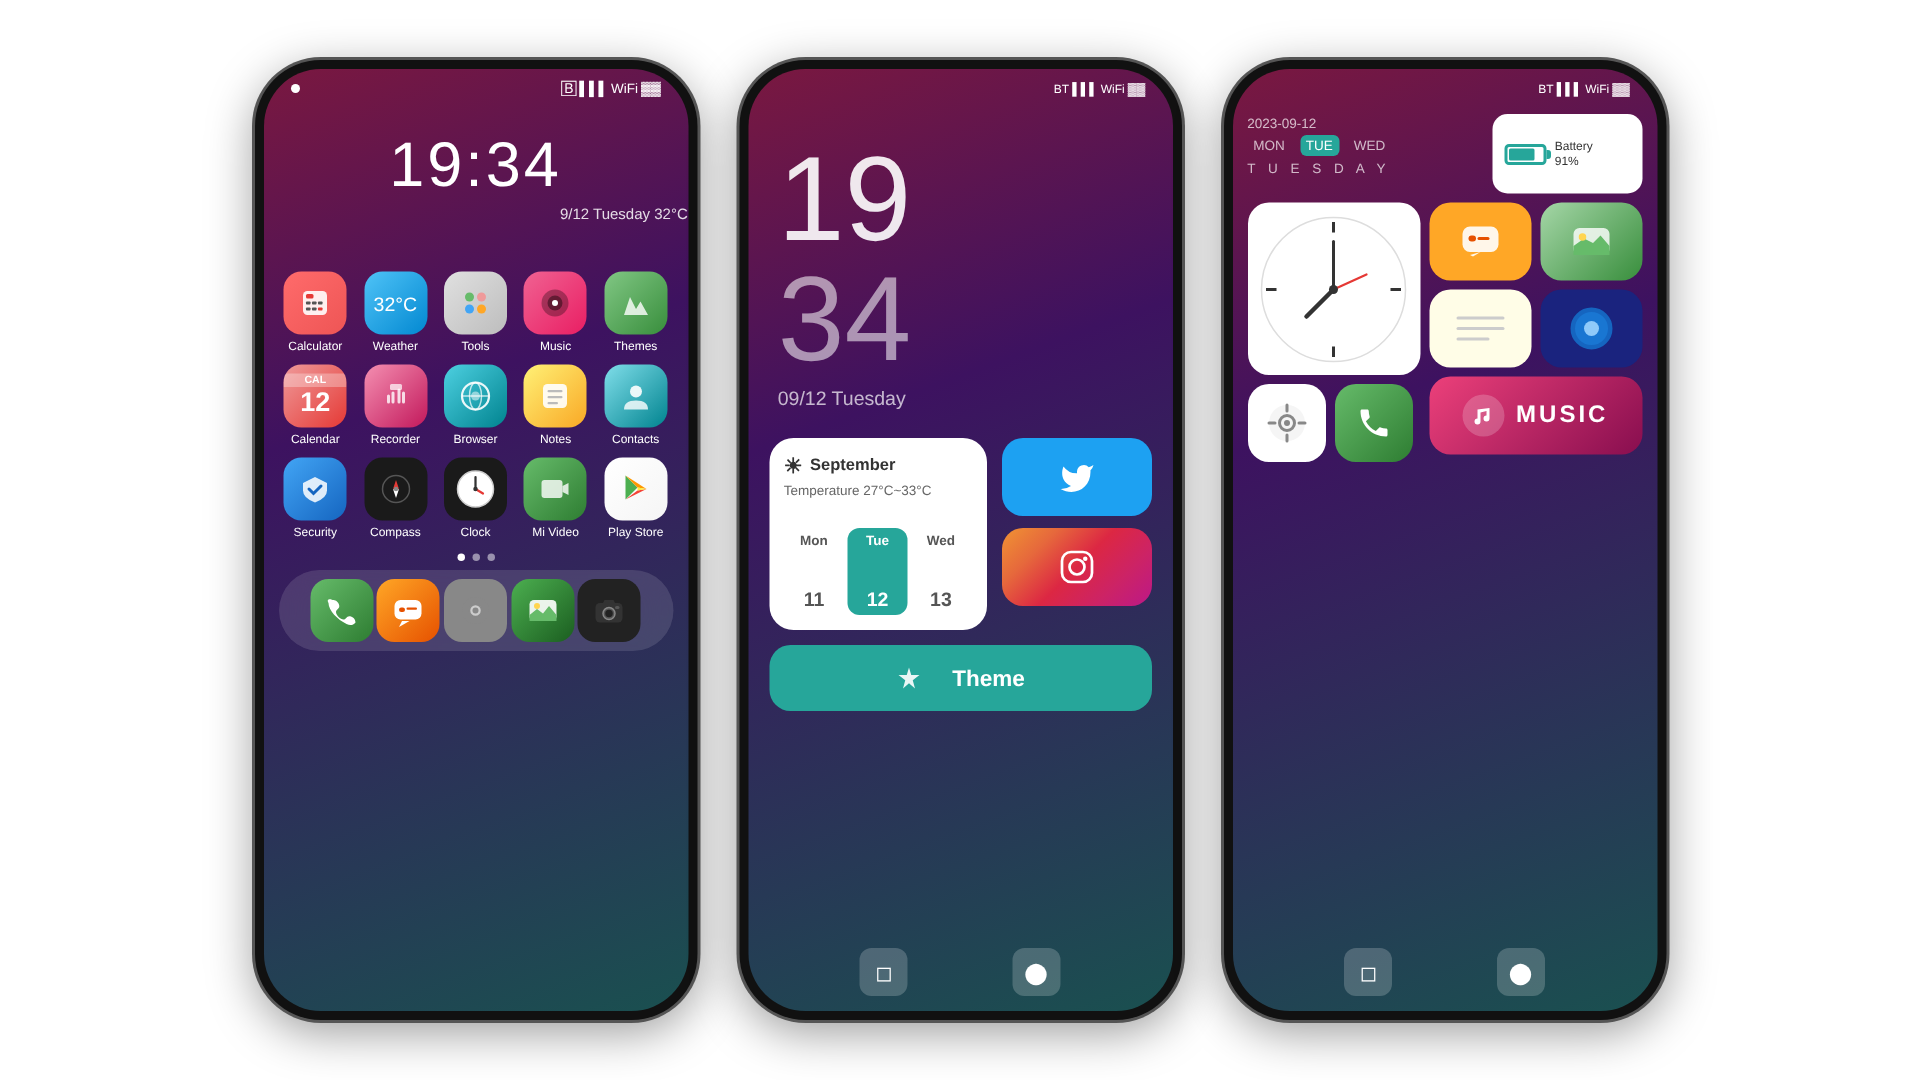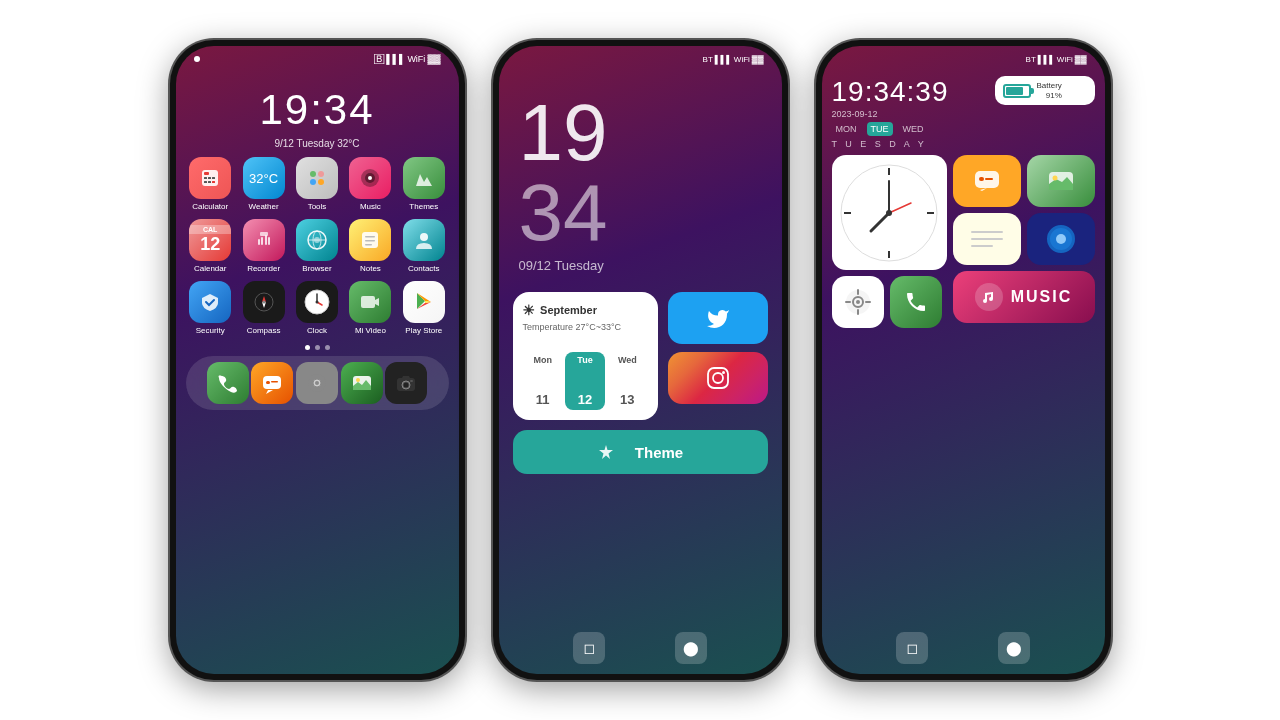--- a/index.html
+++ b/index.html
@@ -60,25 +60,25 @@
     }
     .p1-time {
       text-align: center;
       color: #fff;
       font-size: 42px;
       font-weight: 300;
       margin-top: 18px;
       letter-spacing: 2px;
     }
     .p1-date {
-      text-align: center;
+      text-align: right;
       color: rgba(255,255,255,0.85);
       font-size: 10px;
       margin-top: 4px;
-      margin-bottom: 8px;
+      margin-bottom: 32px;
     }
     .app-grid {
       display: grid;
       grid-template-columns: repeat(5, 1fr);
       gap: 8px 4px;
       padding: 0 10px;
     }
     .app-item {
       display: flex;
       flex-direction: column;
@@ -326,28 +326,27 @@
     }
     .p3-day-name {
       font-size: 9px;
       color: rgba(255,255,255,0.7);
       letter-spacing: 3px;
       margin-top: 3px;
     }
     .battery-widget {
       background: #fff;
       border-radius: 10px;
-      padding: 5px 8px;
+      padding: 17px 8px;
       display: flex;
       align-items: center;
       gap: 6px;
       font-size: 9px;
       color: #333;
       width: 100px;
-      text-align: right;
     }
     .battery-icon {
       width: 28px; height: 14px;
       border: 2px solid #26a69a;
       border-radius: 3px;
       position: relative;
       display: flex;
       align-items: center;
       padding: 1px;
     }
@@ -786,21 +785,20 @@
           <span style="font-size:8px;">▌▌▌</span>
           <span style="font-size:8px;">WiFi</span>
           <span style="font-size:8px;">▓▓</span>
         </div>
       </div>
 
       <div class="p3-content">
 
         <div class="p3-top-row">
           <div class="p3-time-block">
-            <div class="p3-time-big">19:34:39</div>
             <div class="p3-date-small">2023-09-12</div>
             <div class="p3-week-row">
               <span class="p3-week-day">MON</span>
               <span class="p3-week-day today">TUE</span>
               <span class="p3-week-day">WED</span>
             </div>
             <div class="p3-day-name">T U E S D A Y</div>
           </div>
 
           <div class="battery-widget">

